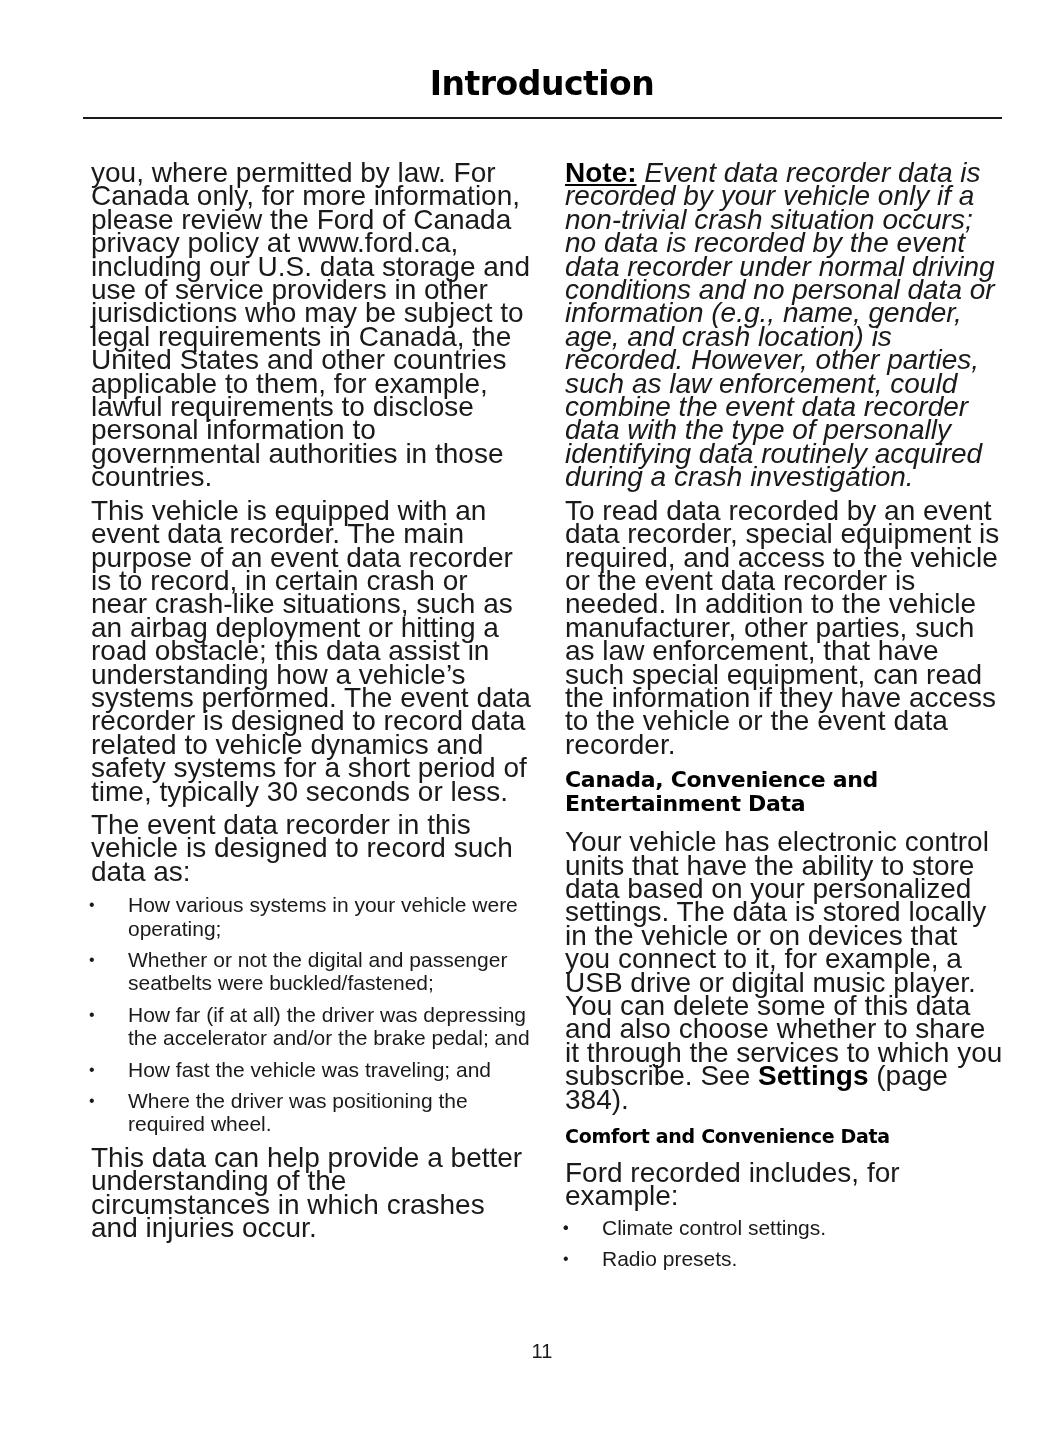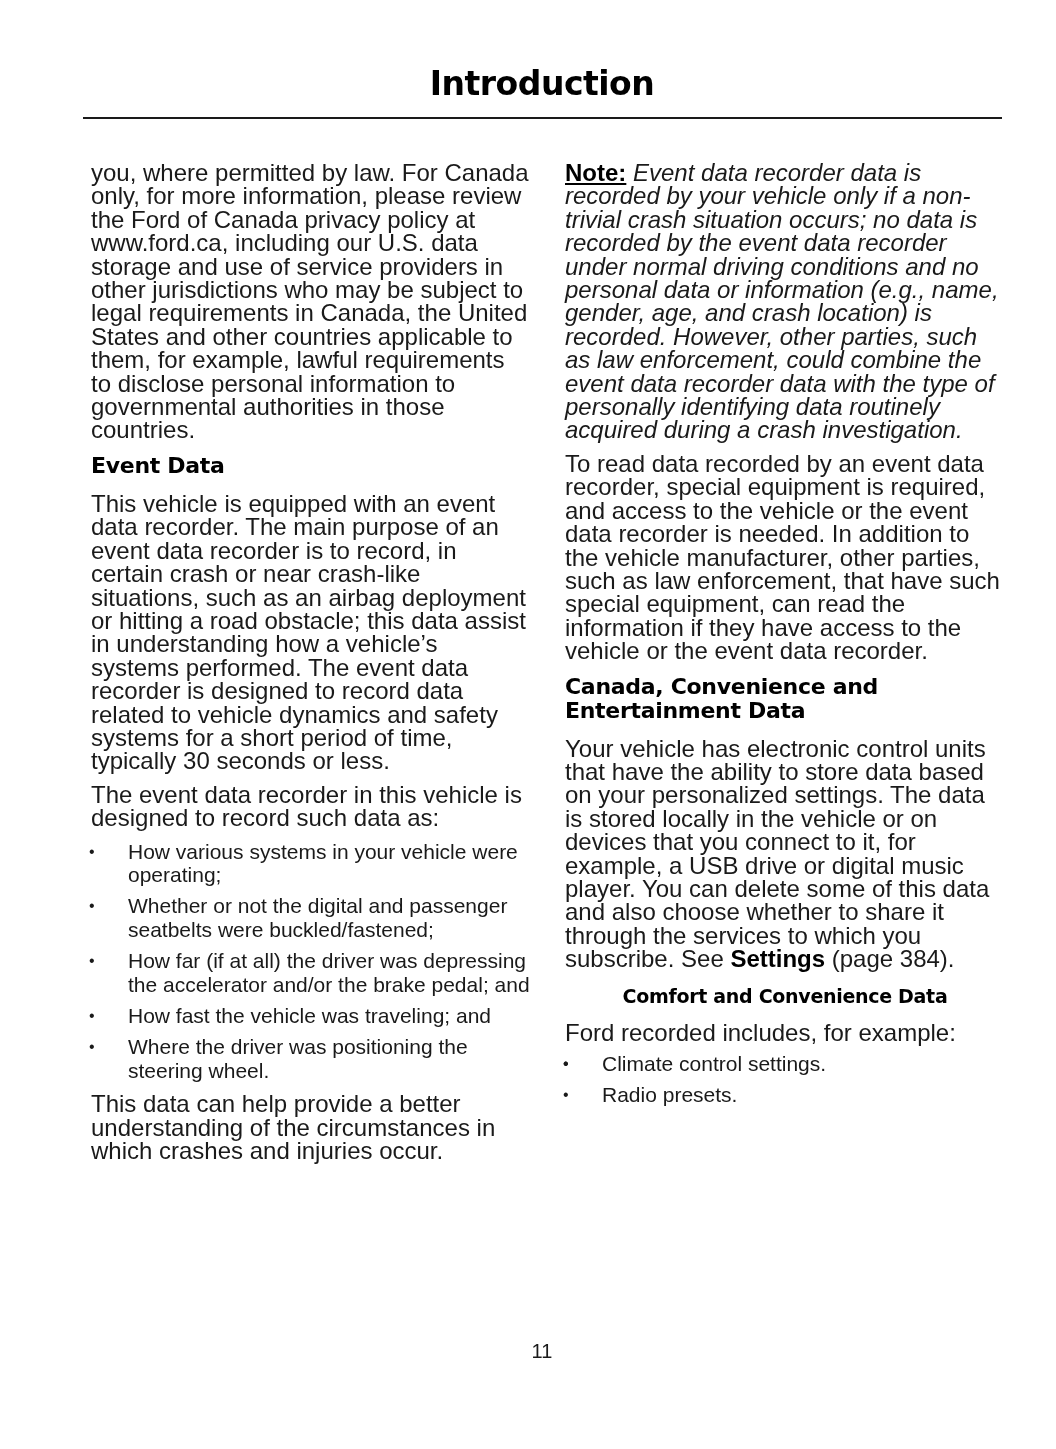--- a/index.html
+++ b/index.html
@@ -12,31 +12,31 @@
       font-family: "DejaVu Sans", sans-serif; font-weight: bold; font-size: 33px;
       letter-spacing: -0.5px; color: #000;
     }
     .title-rule {
       position: absolute; top: 117px; left: 83px; width: 919px; height: 2px; background: #1a1a1a;
     }
     .col { position: absolute; top: 161px; }
     .col-left { left: 91px; width: 440px; }
     .col-right { left: 565px; width: 440px; }
     p {
-      margin: 0 0 10px 0; font-size: 24px; line-height: 23.4px; color: #1a1a1a;
+      margin: 0 0 10px 0; font-size: 28px; line-height: 23.4px; color: #1a1a1a;
     }
     .italic { font-style: italic; }
     .note-label { font-weight: bold; font-style: normal; color: #000; text-decoration: underline; }
     h2 {
       margin: 12px 0 14px 0; font-family: "DejaVu Sans", sans-serif; font-weight: bold;
       font-size: 22px; line-height: 24px; color: #000; letter-spacing: -0.3px;
     }
     h3 {
       margin: 14px 0 14px 0; font-family: "DejaVu Sans", sans-serif; font-weight: bold;
-      font-size: 19px; line-height: 22px; color: #000; letter-spacing: -0.3px; text-align: center;
+      font-size: 19px; line-height: 22px; color: #000; letter-spacing: -0.3px;
     }
     ul { list-style: none; margin: 0 0 10px 0; padding: 0; }
     li {
       position: relative; padding-left: 37px; margin-bottom: 8px;
       font-size: 21px; line-height: 23.4px;
     }
     .col-right li { padding-left: 37px; }
     .bullet {
       position: absolute; left: -2px; top: 0; font-size: 16px;
     }
@@ -48,30 +48,29 @@
   </style>
 </head>
 <body>
 
 <div class="page-title">Introduction</div>
 <div class="title-rule"></div>
 
 <div class="col col-left">
   <p>you, where permitted by law. For Canada only, for more information, please review the Ford of Canada privacy policy at www.ford.ca, including our U.S. data storage and use of service providers in other jurisdictions who may be subject to legal requirements in Canada, the United States and other countries applicable to them, for example, lawful requirements to disclose personal information to governmental authorities in those countries.</p>
 
-  <h2>Event Data</h2>
   <p>This vehicle is equipped with an event data recorder. The main purpose of an event data recorder is to record, in certain crash or near crash-like situations, such as an airbag deployment or hitting a road obstacle; this data assist in understanding how a vehicle’s systems performed. The event data recorder is designed to record data related to vehicle dynamics and safety systems for a short period of time, typically 30 seconds or less.</p>
   <p>The event data recorder in this vehicle is designed to record such data as:</p>
 
   <ul>
     <li><span class="bullet">•</span><span>How various systems in your vehicle were operating;</span></li>
     <li><span class="bullet">•</span><span>Whether or not the digital and passenger seatbelts were buckled/fastened;</span></li>
     <li><span class="bullet">•</span><span>How far (if at all) the driver was depressing the accelerator and/or the brake pedal; and</span></li>
     <li><span class="bullet">•</span><span>How fast the vehicle was traveling; and</span></li>
-    <li><span class="bullet">•</span><span>Where the driver was positioning the steering wheel.</span></li>
+    <li><span class="bullet">•</span><span>Where the driver was positioning the required wheel.</span></li>
   </ul>
 
   <p>This data can help provide a better understanding of the circumstances in which crashes and injuries occur.</p>
 </div>
 
 <div class="col col-right">
   <p class="italic"><span class="note-label">Note:</span><span> Event data recorder data is recorded by your vehicle only if a non-trivial crash situation occurs; no data is recorded by the event data recorder under normal driving conditions and no personal data or information (e.g., name, gender, age, and crash location) is recorded. However, other parties, such as law enforcement, could combine the event data recorder data with the type of personally identifying data routinely acquired during a crash investigation.</span></p>
 
   <p>To read data recorded by an event data recorder, special equipment is required, and access to the vehicle or the event data recorder is needed. In addition to the vehicle manufacturer, other parties, such as law enforcement, that have such special equipment, can read the information if they have access to the vehicle or the event data recorder.</p>
 

